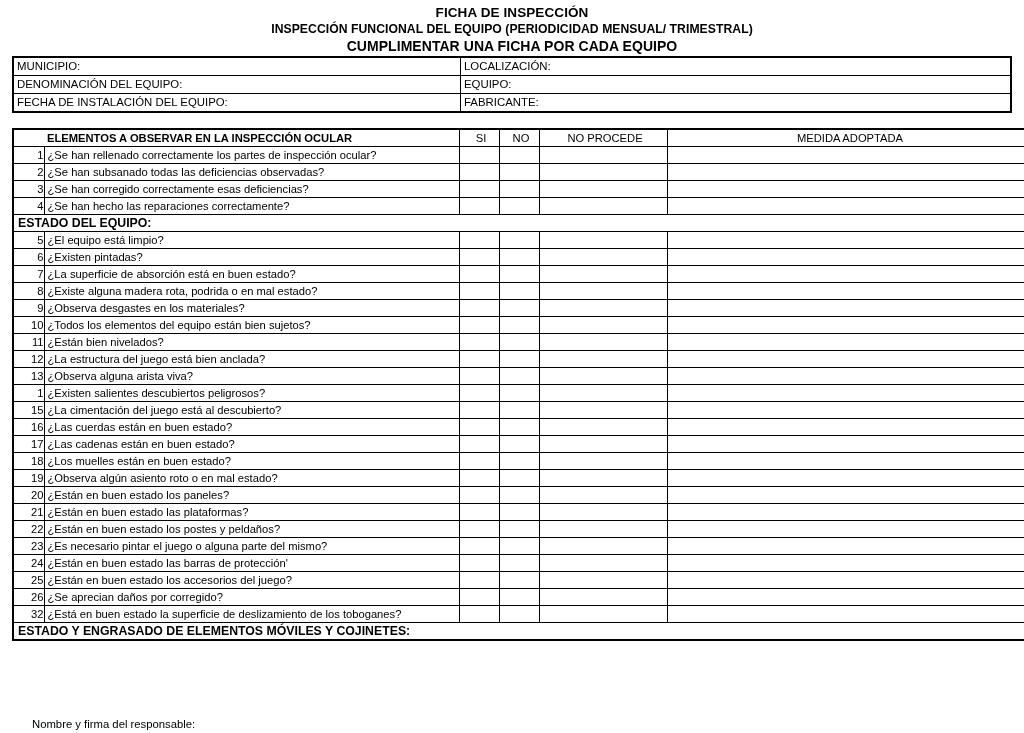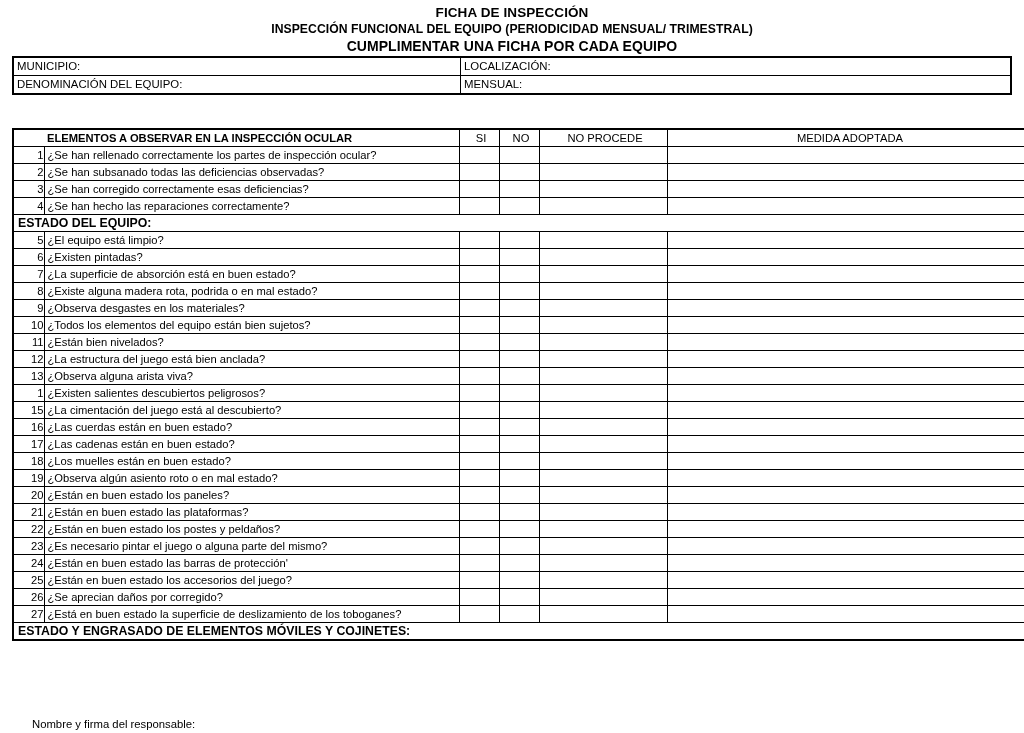--- a/index.html
+++ b/index.html
@@ -150,21 +150,25 @@
   </div>
 
   <table class="tbl" id="ident-table">
     <tbody>
         <tr>
           <td class="lbl" style="width: 443px;">MUNICIPIO:</td>
           <td class="lbl">LOCALIZACIÓN:</td>
         </tr>
         <tr>
           <td class="lbl" style="width: 443px;">DENOMINACIÓN DEL EQUIPO:</td>
-          <td class="lbl">MENSUAL:</td>
+          <td class="lbl">EQUIPO:</td>
+        </tr>
+        <tr>
+          <td class="lbl" style="width: 443px;">FECHA DE INSTALACIÓN DEL EQUIPO:</td>
+          <td class="lbl">FABRICANTE:</td>
         </tr>
       </tbody>
   </table>
 
   <table class="tbl" id="inspection-table">
     <tbody>
         <tr class="header-row">
           <td class="col-num hdr-title" style="border-right: none; padding: 0px;"></td>
           <td class="col-q hdr-title" style="border-left: none;">ELEMENTOS A OBSERVAR EN LA INSPECCIÓN OCULAR</td>
           <td class="col-si hdr-center">SI</td>
@@ -377,21 +381,21 @@
         </tr>
         <tr>
           <td class="col-num">26</td>
           <td class="col-q q-text">¿Se aprecian daños por corregido?</td>
           <td class="col-si"></td>
           <td class="col-no"></td>
           <td class="col-np"></td>
           <td class="col-med"></td>
         </tr>
         <tr>
-          <td class="col-num">27</td>
+          <td class="col-num">32</td>
           <td class="col-q q-text">¿Está en buen estado la superficie de deslizamiento de los toboganes?</td>
           <td class="col-si"></td>
           <td class="col-no"></td>
           <td class="col-np"></td>
           <td class="col-med"></td>
         </tr>
         <tr class="section-row">
           <td colspan="6">ESTADO Y ENGRASADO DE ELEMENTOS MÓVILES Y COJINETES:</td>
         </tr>
       </tbody>

